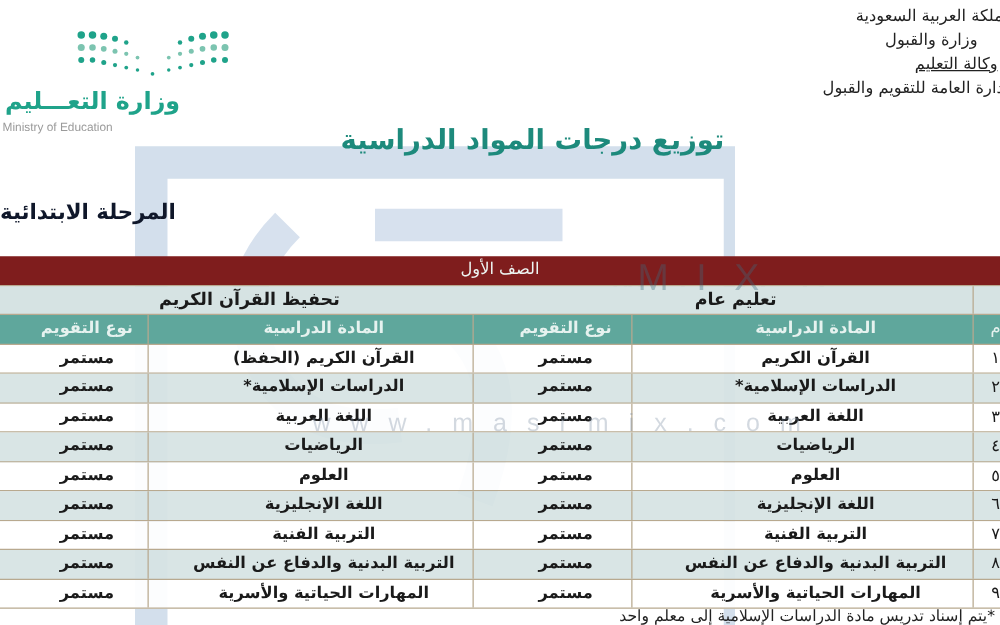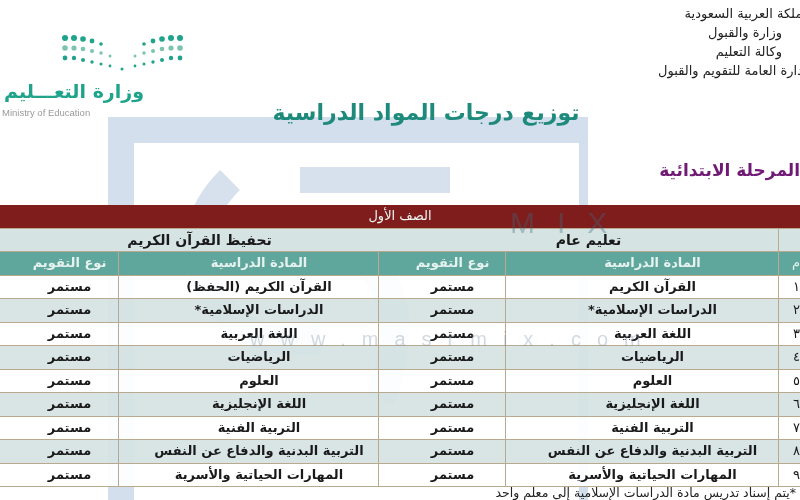--- a/index.html
+++ b/index.html
@@ -1,35 +1,35 @@
 <!DOCTYPE html>
 <html><head>
   <meta charset="utf-8">
   <style>
     * { box-sizing: border-box; margin: 0; padding: 0; }
     html, body { width: 800px; height: 500px; overflow: hidden; background: #ffffff; }
     body { position: relative; font-family: "DejaVu Sans", sans-serif; color: #1a1a1a; }
 
     
-    .logo { position: absolute; left: 0; top: 20px; width: 200px; height: 95px; text-decoration: underline; }
+    .logo { position: absolute; left: 0; top: 10px; width: 200px; height: 95px; text-decoration: underline; }
     .logo-dots { position: absolute; left: 60px; top: 12px; }
     .logo-ar { position: absolute; left: 4px; top: 60px; font-size: 19px; font-weight: bold; color: #1fa38a; direction: rtl; letter-spacing: 0.5px; }
     .logo-en { position: absolute; left: 2px; top: 87px; font-size: 9.5px; color: #9a9a9a; font-family: "Liberation Sans", sans-serif; }
 
     
     .org { position: absolute; right: 0; top: 4px; direction: rtl; text-align: right; font-size: 13px; line-height: 19px; color: #222; }
     .org div { white-space: nowrap; }
     .org .l0 { margin-right: -18px; }
     .org .l1 { margin-right: 18px; }
-    .org .l2 { margin-right: 18px; }
+    .org .l2 { margin-right: 2px; text-decoration: underline; }
     .org .l3 { margin-right: -14px; }
 
     
     .title { position: absolute; left: 0; width: 800px; top: 100px; text-align: center; direction: rtl; font-size: 22px; font-weight: bold; color: #1d8a7c; padding-left: 20px; margin-left: 16px; }
-    .subtitle { position: absolute; left: 0; width: 800px; top: 160px; text-align: right; direction: rtl; font-size: 17px; font-weight: bold; color: #701a75; padding-left: 20px; }
+    .subtitle { position: absolute; left: 0; width: 800px; top: 160px; text-align: left; direction: rtl; font-size: 17px; font-weight: bold; color: #0f172a; }
 
     
     .wm { position: absolute; pointer-events: none; }
     .wm-box { left: 108px; top: 117px; width: 480px; height: 390px; border: 26px solid rgba(140,170,205,0.38); border-bottom: none; border-right-width: 9px; }
     .wm-masr { left: 488px; top: 158px; font-family: "Liberation Sans", sans-serif; font-size: 34px; letter-spacing: 26px; color: rgba(180,190,205,0.55); margin-top: 46px; }
     .wm-mix { left: 510px; top: 206px; font-family: "Liberation Sans", sans-serif; font-size: 30px; letter-spacing: 22px; color: rgba(60,110,130,0.35); }
     .wm-url { left: 250px; top: 328px; font-family: "Liberation Sans", sans-serif; font-size: 20px; letter-spacing: 16px; color: rgba(120,140,160,0.33); }
     .wm-swirl { left: 120px; top: 140px; width: 360px; height: 300px; }
 
     

